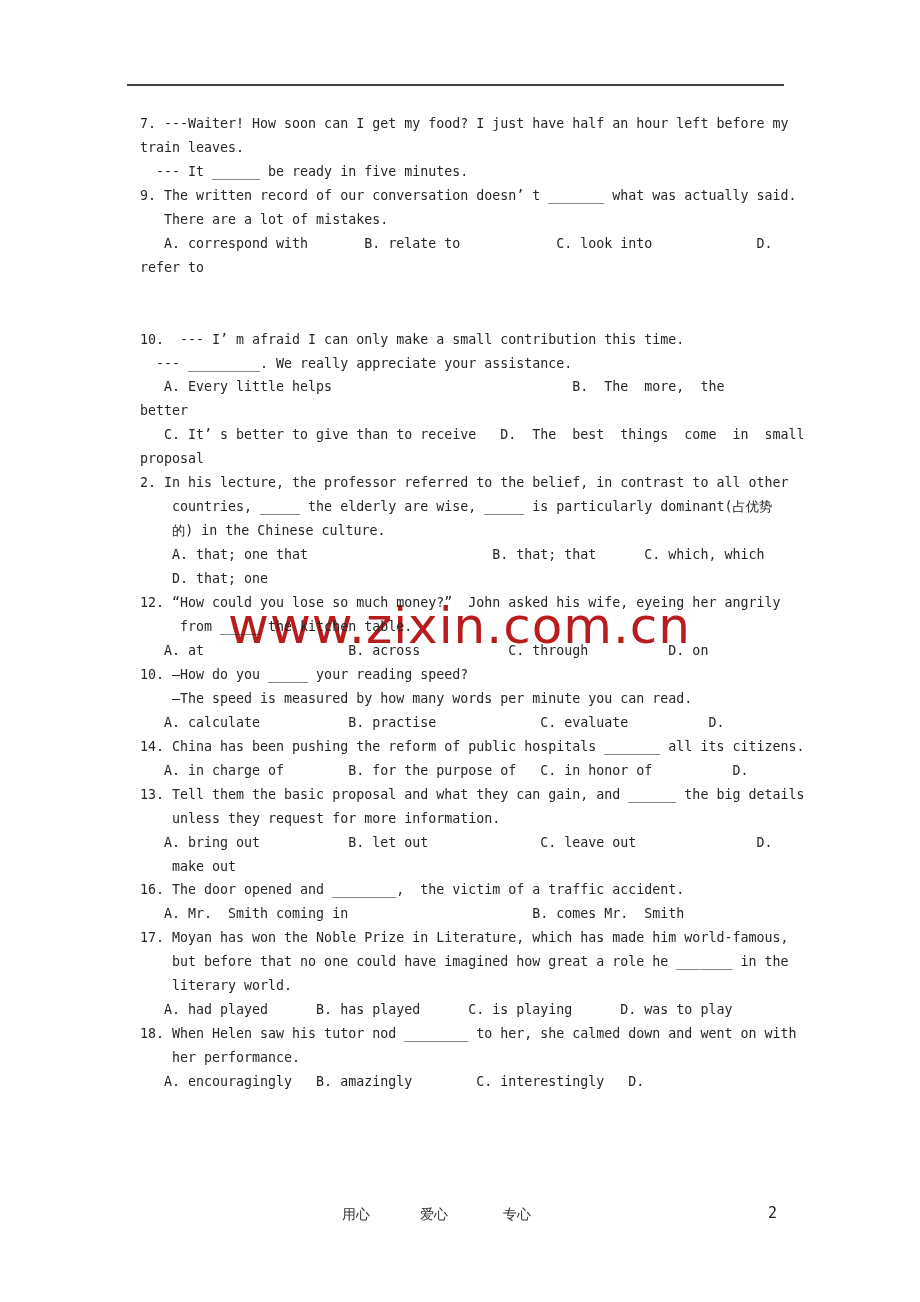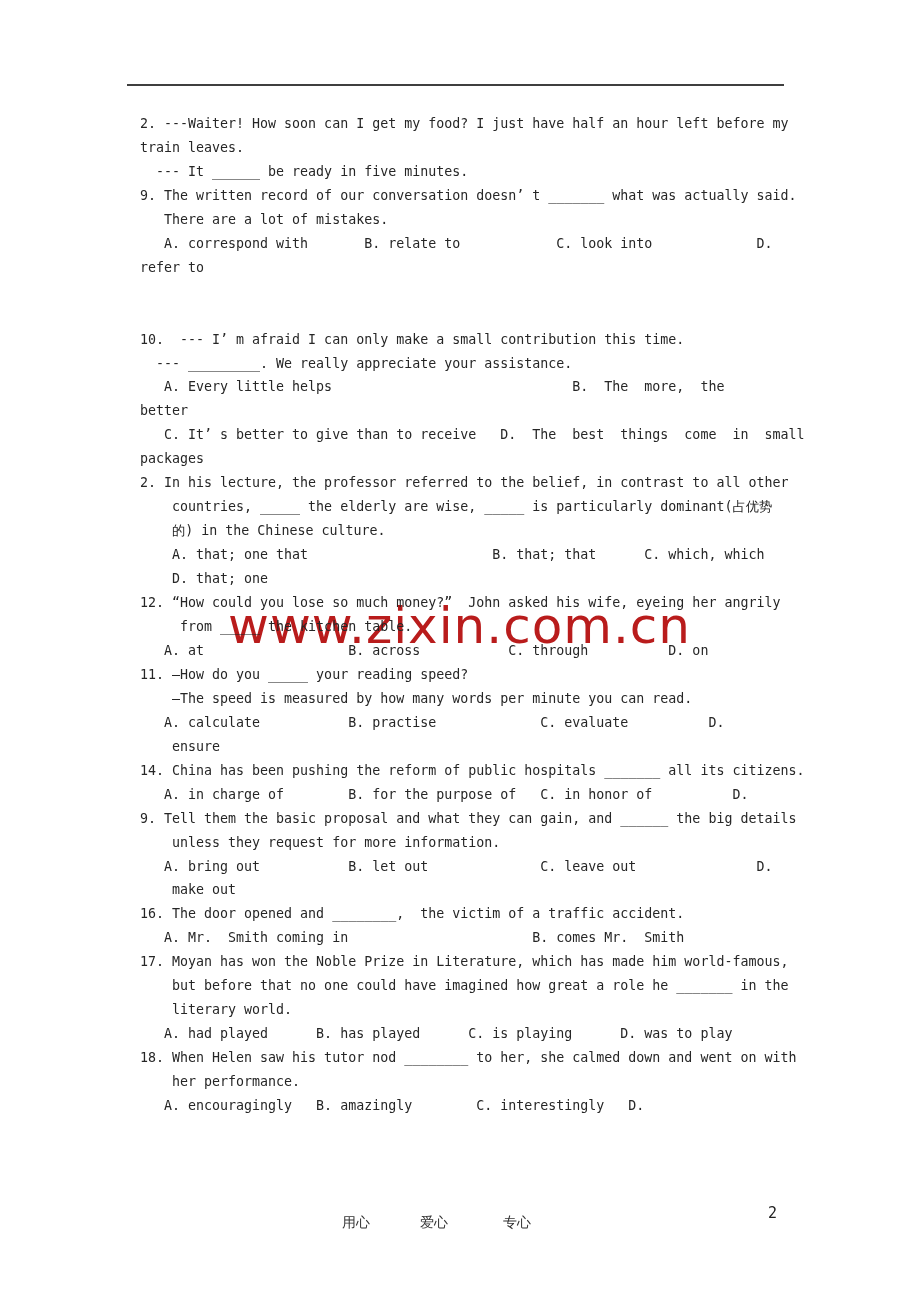--- a/index.html
+++ b/index.html
@@ -44,21 +44,20 @@
     min-height: 23.95px;
     color: #262626;
   }
   .footer-word {
     position: absolute;
     z-index: 1;
     top: 1206px;
     font-size: 14px;
     color: #333333;
     font-family: "DejaVu Sans", "Liberation Sans", sans-serif;
-    margin-top: 8px;
   }
   .fw-1 { left: 342px; }
   .fw-2 { left: 420px; }
   .fw-3 { left: 503px; }
   .page-number {
     position: absolute;
     z-index: 1;
     left: 768px;
     top: 1204px;
     font-size: 15px;
@@ -68,50 +67,49 @@
 </head>
 <body>
 
 <div class="page">
 
   <div class="top-rule"></div>
 
   <div class="watermark">www.zixin.com.cn</div>
 
   <div class="doc">
-    <div class="ln">2. ---Waiter! How soon can I get my food? I just have half an hour left before my</div>
+    <div class="ln">7. ---Waiter! How soon can I get my food? I just have half an hour left before my</div>
     <div class="ln">train leaves.</div>
     <div class="ln">  --- It ______ be ready in five minutes.</div>
     <div class="ln">9. The written record of our conversation doesn’ t _______ what was actually said.</div>
     <div class="ln">   There are a lot of mistakes.</div>
     <div class="ln">   A. correspond with       B. relate to            C. look into             D.</div>
     <div class="ln">refer to</div>
     <div class="ln"></div>
     <div class="ln"></div>
     <div class="ln">10.  --- I’ m afraid I can only make a small contribution this time.</div>
     <div class="ln">  --- _________. We really appreciate your assistance.</div>
     <div class="ln">   A. Every little helps                              B.  The  more,  the</div>
     <div class="ln">better</div>
     <div class="ln">   C. It’ s better to give than to receive   D.  The  best  things  come  in  small</div>
-    <div class="ln">packages</div>
+    <div class="ln">proposal</div>
     <div class="ln">2. In his lecture, the professor referred to the belief, in contrast to all other</div>
     <div class="ln">    countries, _____ the elderly are wise, _____ is particularly dominant(占优势</div>
     <div class="ln">    的) in the Chinese culture.</div>
     <div class="ln">    A. that; one that                       B. that; that      C. which, which</div>
     <div class="ln">    D. that; one</div>
     <div class="ln">12. “How could you lose so much money?”  John asked his wife, eyeing her angrily</div>
     <div class="ln">     from _____ the kitchen table.</div>
     <div class="ln">   A. at                  B. across           C. through          D. on</div>
-    <div class="ln">11. —How do you _____ your reading speed?</div>
+    <div class="ln">10. —How do you _____ your reading speed?</div>
     <div class="ln">    —The speed is measured by how many words per minute you can read.</div>
     <div class="ln">   A. calculate           B. practise             C. evaluate          D.</div>
-    <div class="ln">    ensure</div>
     <div class="ln">14. China has been pushing the reform of public hospitals _______ all its citizens.</div>
     <div class="ln">   A. in charge of        B. for the purpose of   C. in honor of          D.</div>
-    <div class="ln">9. Tell them the basic proposal and what they can gain, and ______ the big details</div>
+    <div class="ln">13. Tell them the basic proposal and what they can gain, and ______ the big details</div>
     <div class="ln">    unless they request for more information.</div>
     <div class="ln">   A. bring out           B. let out              C. leave out               D.</div>
     <div class="ln">    make out</div>
     <div class="ln">16. The door opened and ________,  the victim of a traffic accident.</div>
     <div class="ln">   A. Mr.  Smith coming in                       B. comes Mr.  Smith</div>
     <div class="ln">17. Moyan has won the Noble Prize in Literature, which has made him world-famous,</div>
     <div class="ln">    but before that no one could have imagined how great a role he _______ in the</div>
     <div class="ln">    literary world.</div>
     <div class="ln">   A. had played      B. has played      C. is playing      D. was to play</div>
     <div class="ln">18. When Helen saw his tutor nod ________ to her, she calmed down and went on with</div>

